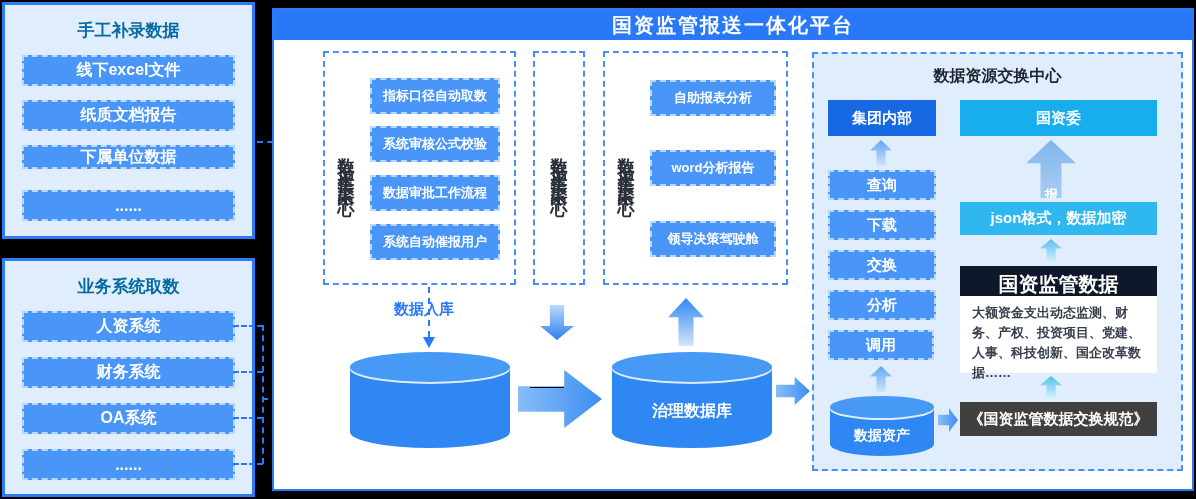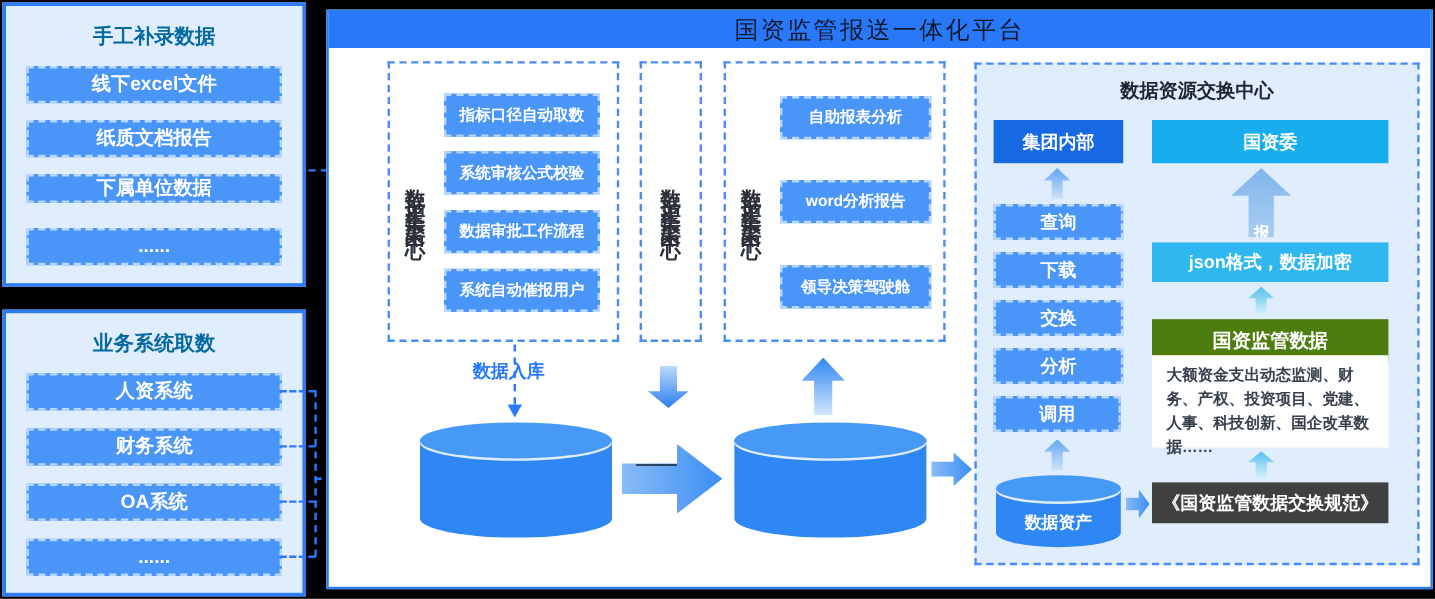--- a/index.html
+++ b/index.html
@@ -17,21 +17,21 @@
   .panel-title { font-size:17px; font-weight:bold; color:#0369a1; text-align:center; }
   .btn-blue {
     background:#4a96f8; border:2px dashed #b9d6fb; color:#fff;
     font-weight:bold; font-size:16px;
     display:flex; align-items:center; justify-content:center;
   }
 
   
   .main-panel { background:#fff; border:2px solid #2b7cf6; }
   .header-band { background:#2878f8; display:flex; align-items:center; justify-content:center; }
-  .header-band span { color:#0f172a; font-size:20px; font-weight:normal; letter-spacing:2px; }
+  .header-band span { color:#ffffff; font-size:20px; font-weight:bold; letter-spacing:2px; }
 
   .dashed-box { background:#fff; border:2px dashed #4b8df6; }
   .vlabel {
     writing-mode:vertical-rl; text-orientation:upright;
     font-size:17px; font-weight:bold; color:#2a2f3a; letter-spacing:6px;
     display:flex; align-items:center; justify-content:center;
   }
   .hub-btn { font-size:13px; }
 
   
@@ -144,20 +144,21 @@
   <div class="cyl-top" style="height:30px;"></div>
 </div>
 
 <div class="abs arrow-right grad-right eft-arrow" style="left:518px; top:370px; width:84px; height:58px;">
   <span>EFT</span>
 </div>
 
 <div class="abs" style="left:612px; top:352px; width:160px; height:96px;">
   <div class="cyl-body" style="top:14px; height:82px;"></div>
   <div class="cyl-top" style="height:30px;"></div>
+  <div class="cyl-label" style="bottom:26px; font-size:16px;">治理数据库</div>
 </div>
 
 <div class="abs arrow-right grad-right" style="left:776px; top:377px; width:34px; height:28px;"></div>
 
 <div class="abs exchange-panel" style="left:812px; top:52px; width:371px; height:419px;"></div>
 <div class="abs ex-title" style="left:812px; top:66px; width:371px;">数据资源交换中心</div>
 
 <div class="abs box-dark" style="left:828px; top:100px; width:108px; height:36px;">集团内部</div>
 <div class="abs arrow-up grad-up-soft" style="left:870px; top:140px; width:22px; height:26px;"></div>
 <div class="abs btn-blue action-btn" style="left:828px; top:170px; width:108px; height:30px;">查询</div>
@@ -176,17 +177,17 @@
 
 <div class="abs box-cyan" style="left:960px; top:100px; width:197px; height:36px; background:#18aeee;">国资委</div>
 
 <div class="abs arrow-up report-arrow" style="left:1026px; top:140px; width:50px; height:58px;">
   <div class="report-text">上报</div>
 </div>
 
 <div class="abs box-cyan" style="left:960px; top:202px; width:197px; height:33px; background:#2fb7ef;">json格式，数据加密</div>
 <div class="abs arrow-up grad-up-cyan" style="left:1040px; top:239px; width:22px; height:24px;"></div>
 
-<div class="abs box-cyan" style="left:960px; top:266px; width:197px; height:36px; background:#4d7c0f; font-size:16px;">国资监管数据</div>
+<div class="abs box-cyan" style="left:960px; top:266px; width:197px; height:36px; background:#0f172a; font-size:20px;">国资监管数据</div>
 <div class="abs data-body" style="left:960px; top:296px; width:197px; height:77px;">大额资金支出动态监测、财务、产权、投资项目、党建、人事、科技创新、国企改革数据……</div>
 <div class="abs arrow-up grad-up-cyan" style="left:1040px; top:376px; width:22px; height:23px;"></div>
 
 <div class="abs box-cyan" style="left:960px; top:402px; width:197px; height:34px; background:#404040; font-size:15px;">《国资监管数据交换规范》</div>
 
 </body></html>

